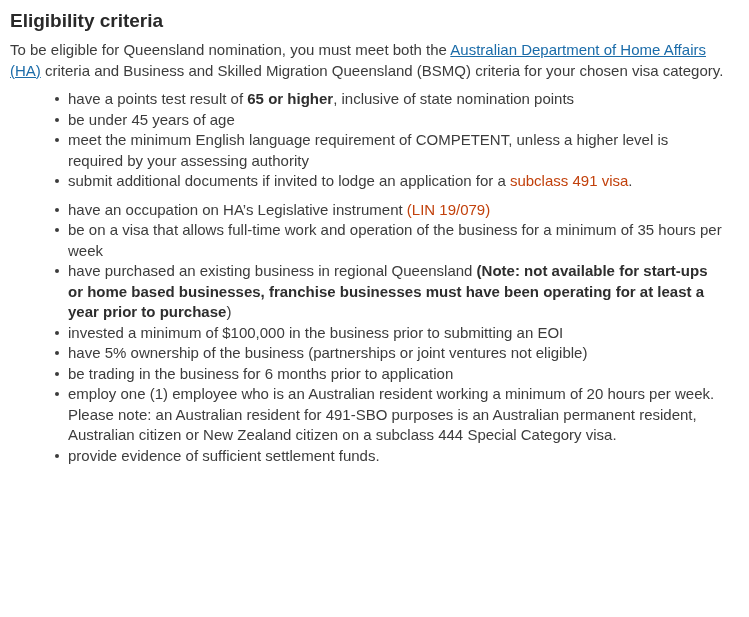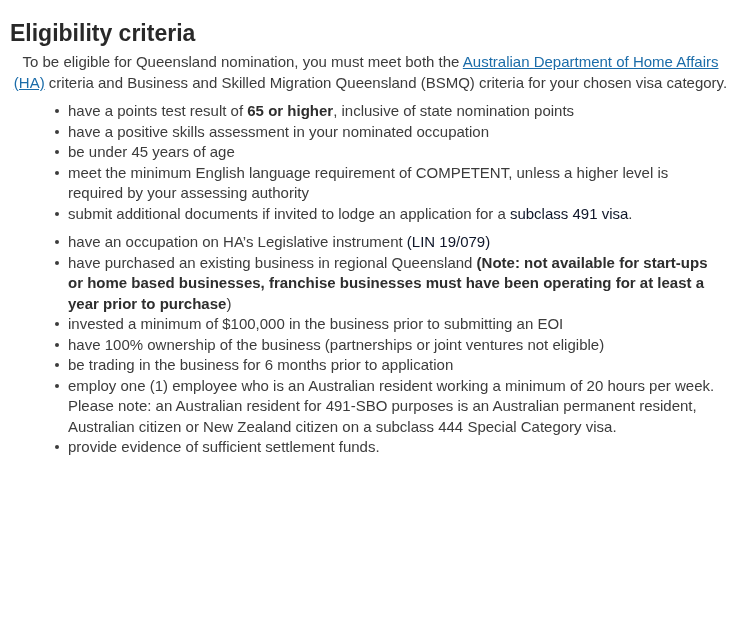--- a/index.html
+++ b/index.html
@@ -13,29 +13,28 @@
     overflow: hidden;
     font-family: "Liberation Sans", "DejaVu Sans", sans-serif;
     font-size: 15px;
     line-height: 20.5px;
     color: #3c3c3c;
   }
   .content {
     padding: 6px 18px 0 10px;
   }
   h1.page-title {
-    font-size: 23px;
+    font-size: 19px;
     line-height: 22px;
     font-weight: 700;
     color: #292929;
-    margin: 16px 0 8px 0;
+    margin: 4px 0 8px 0;
   }
   p {
     margin: 0 0 8px 0;
-    text-align: center;
   }
   ul.criteria-list {
     margin: 8px 8px;
     padding: 0 0 0 50px;
     list-style: none;
   }
   ul.criteria-list li {
     position: relative;
     margin: 0;
   }
@@ -54,44 +53,44 @@
     color: #2e2e2e;
   }
   a.link {
     cursor: pointer;
   }
   a.link.underline {
     color: #1b6ca9;
     text-decoration: underline;
   }
   a.link.plain {
-    color: #0f172a;
+    color: #c2410c;
     text-decoration: none;
   }
 </style>
 </head>
 <body>
 
 <div class="content">
   <h1 class="page-title">Eligibility criteria</h1>
 
   <p><span>To be eligible for Queensland nomination, you must meet both the </span><a href="#" class="link underline">Australian Department of Home Affairs (HA)</a><span> criteria and Business and Skilled Migration Queensland (BSMQ) criteria for your chosen visa category.</span></p>
 
 
   <ul class="criteria-list">
       <li><span>have a points test result of </span><strong>65 or higher</strong><span>, inclusive of state nomination points</span></li>
-      <li><span>have a positive skills assessment in your nominated occupation</span></li>
       <li><span>be under 45 years of age</span></li>
       <li><span>meet the minimum English language requirement of COMPETENT, unless a higher level is required by your assessing authority</span></li>
       <li><span>submit additional documents if invited to lodge an application for a </span><a href="#" class="link plain">subclass 491 visa</a><span>.</span></li>
     </ul>
 
 
   <ul class="criteria-list">
       <li><span>have an occupation on HA’s Legislative instrument </span><a href="#" class="link plain">(LIN 19/079)</a></li>
+      <li><span>be on a visa that allows full-time work and operation of the business for a minimum of 35 hours per week</span></li>
       <li><span>have purchased an existing business in regional Queensland </span><strong>(Note: not available for start-ups or home based businesses, franchise businesses must have been operating for at least a year prior to purchase</strong><span>)</span></li>
       <li><span>invested a minimum of $100,000 in the business prior to submitting an EOI</span></li>
-      <li><span>have 100% ownership of the business (partnerships or joint ventures not eligible)</span></li>
+      <li><span>have 5% ownership of the business (partnerships or joint ventures not eligible)</span></li>
       <li><span>be trading in the business for 6 months prior to application</span></li>
       <li><span>employ one (1) employee who is an Australian resident working a minimum of 20 hours per week. Please note: an Australian resident for 491-SBO purposes is an Australian permanent resident, Australian citizen or New Zealand citizen on a subclass 444 Special Category visa.</span></li>
       <li><span>provide evidence of sufficient settlement funds.</span></li>
     </ul>
 </div>
 
 </body></html>

